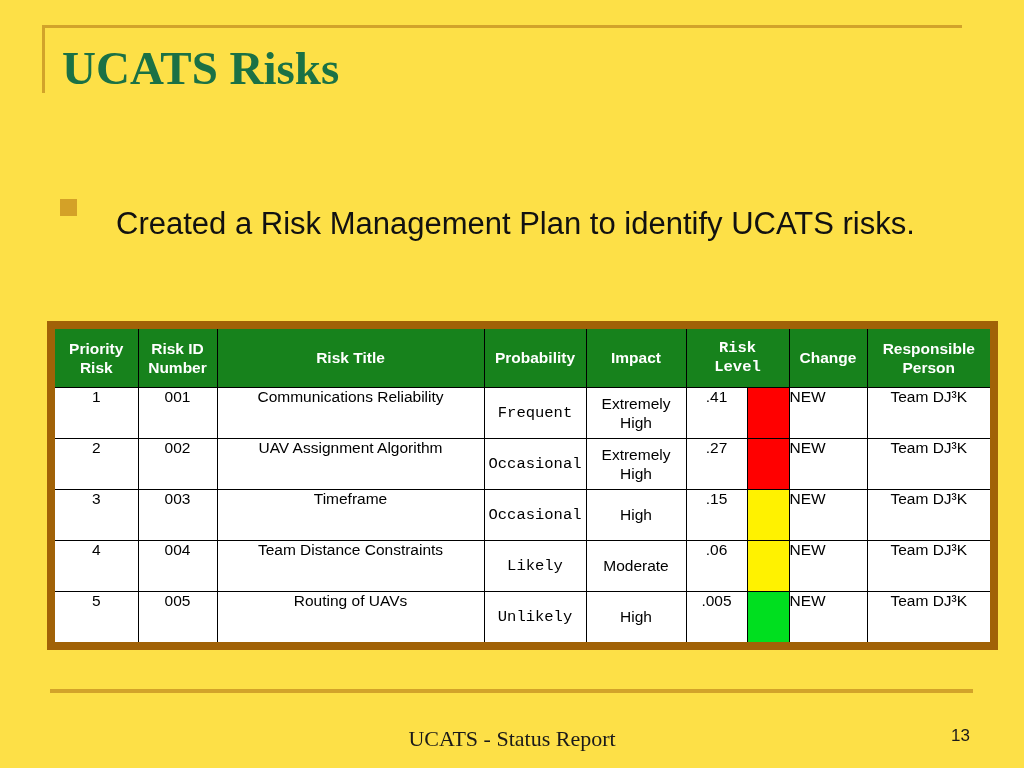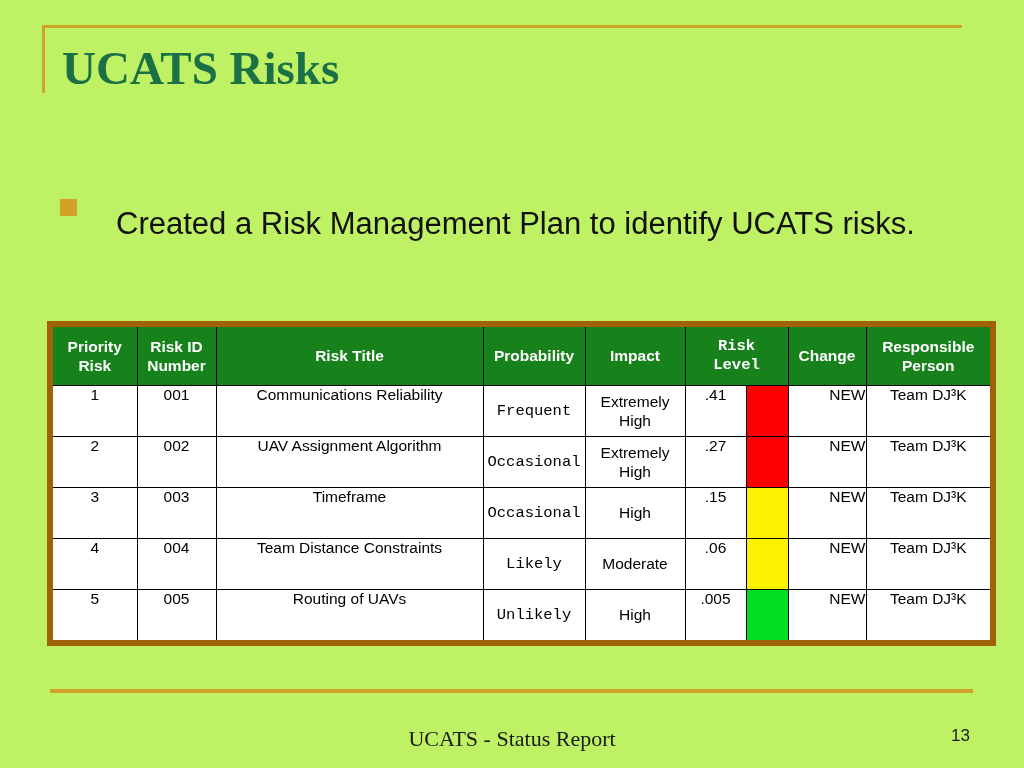--- a/index.html
+++ b/index.html
@@ -4,21 +4,21 @@
 <style>
   html, body {
     margin: 0;
     padding: 0;
     background: #ffffff;
   }
   .slide {
     position: relative;
     width: 1024px;
     height: 768px;
-    background: #bef264;
+    background: #fde047;
     overflow: hidden;
     font-family: "Liberation Sans", sans-serif;
   }
 
   
   .top-line {
     position: absolute;
     left: 42px; top: 25px;
     width: 920px; height: 3px;
     background: var(--accent-gold);
@@ -76,42 +76,42 @@
     font-size: 15.5px;
     color: #000000;
   }
   table.risk-table th,
   table.risk-table td {
     border: 1px solid #000000;
     padding: 0;
     overflow: hidden;
   }
   table.risk-table {
-    border: 6px solid #a16207;
+    border: 8px solid #a16207;
   }
   thead th {
     background: var(--header-green);
     color: #ffffff;
     font-weight: bold;
     height: 58px;
     vertical-align: middle;
     text-align: center;
     line-height: 1.25;
   }
   thead th .hdr-wrap { display: block; margin: 0 auto; }
   thead th.th-risk-level .hdr-wrap { max-width: 48px; font-family: Liberation Mono, monospace; }
 
   tbody td { height: 50px; background: #ffffff; }
   td.c-num    { text-align: center; vertical-align: top; padding-top: 6px; }
   td.c-title  { text-align: center;   vertical-align: top; padding: 6px 6px 0 9px; }
   td.c-prob   { text-align: center; vertical-align: middle; font-family: Liberation Mono, monospace; }
   td.c-impact { text-align: center; vertical-align: middle; line-height: 1.25; }
   td.c-level  { text-align: center; vertical-align: top; padding-top: 6px; }
   td.c-swatch { border-top: none; border-bottom: none; }
-  td.c-change { text-align: right; vertical-align: top; padding-top: 6px; }
+  td.c-change { text-align: left; vertical-align: top; padding-top: 6px; }
   td.c-resp   { text-align: center; vertical-align: top; padding-top: 6px; }
 
   
   .footer-text {
     position: absolute;
     left: 0; top: 726px;
     width: 1024px;
     text-align: center;
     font-family: "Liberation Serif", serif;
     font-size: 22px;

